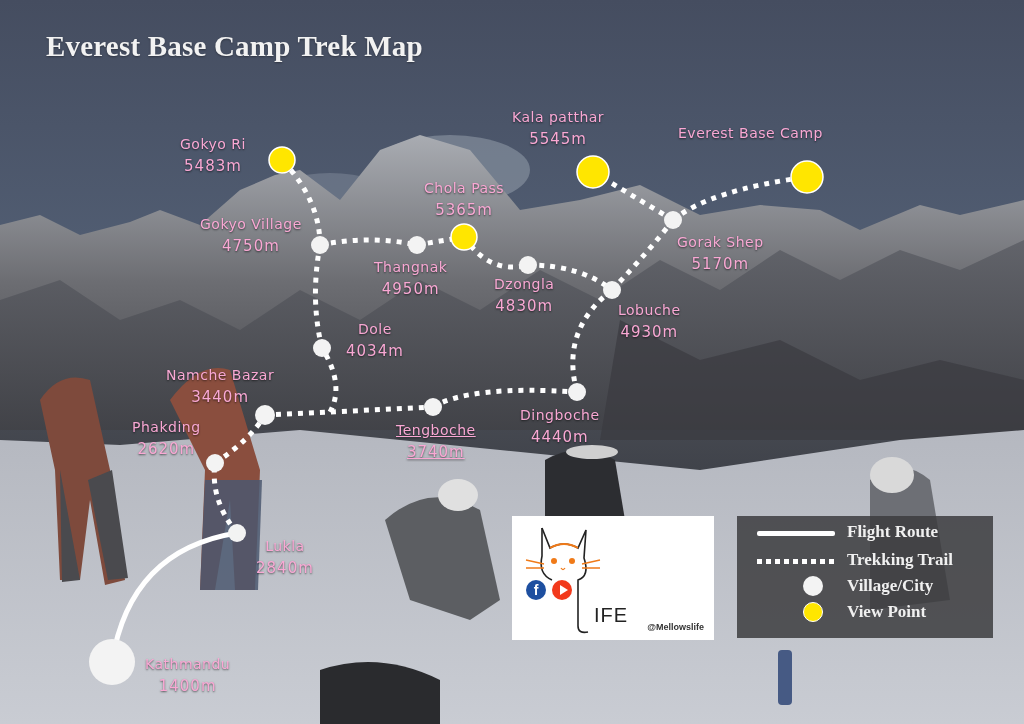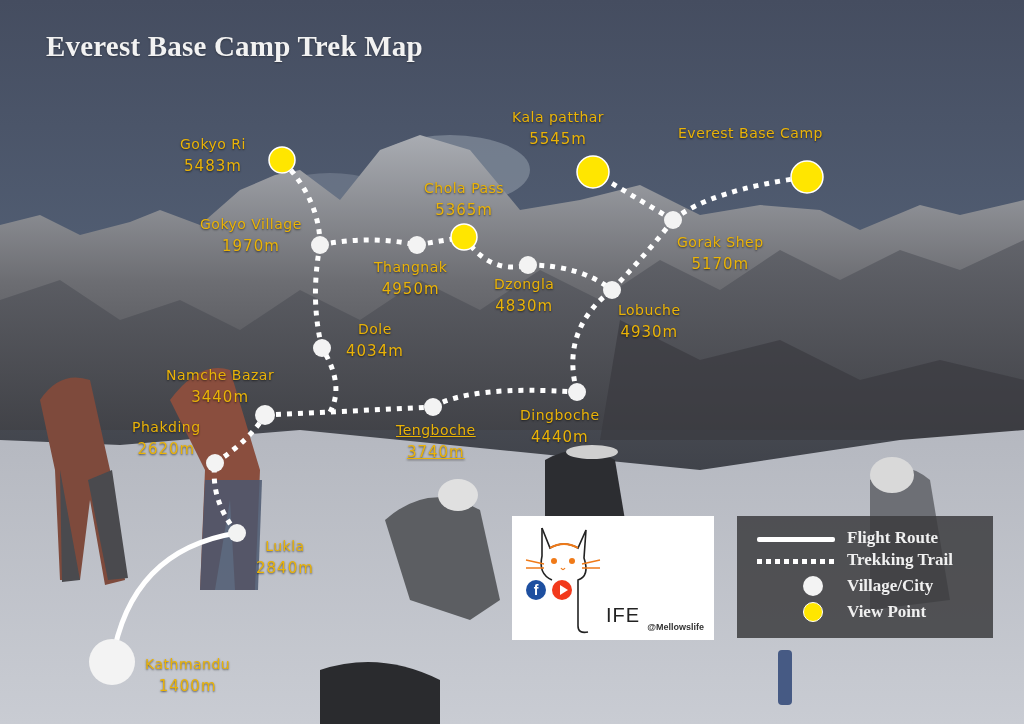--- a/index.html
+++ b/index.html
@@ -1,33 +1,33 @@
 <!DOCTYPE html>
 <html><head>
 <meta charset="utf-8">
 <style>
   html, body { margin:0; padding:0; }
   body { width:1024px; height:724px; overflow:hidden; background:#4a5264; position:relative; font-family:"DejaVu Sans", sans-serif; }
   #stage { position:absolute; left:0; top:0; width:1024px; height:724px; }
   .title { position:absolute; left:46px; top:30px; font-family:"Liberation Serif","DejaVu Serif", serif; font-weight:bold; font-size:29px; color:#f2f2f2; letter-spacing:0.2px; text-shadow:0 1px 2px rgba(0,0,0,0.35); }
-  .lbl { position:absolute; color:#eab308; font-family:"DejaVu Sans", sans-serif; font-size:14px; line-height:22px; text-align:center; letter-spacing:0.5px; text-shadow:0 1px 2px rgba(0,0,0,0.6); white-space:nowrap; }
+  .lbl { position:absolute; color:#f9a8d4; font-family:"DejaVu Sans", sans-serif; font-size:14px; line-height:22px; text-align:center; letter-spacing:0.5px; text-shadow:0 1px 2px rgba(0,0,0,0.6); white-space:nowrap; }
   .lbl .alt { display:block; font-size:15px; letter-spacing:1px; }
   .legend { position:absolute; left:737px; top:516px; width:256px; height:122px; background:rgba(60,60,62,0.85); }
   .legend-row { position:absolute; left:0; height:24px; width:256px; }
   .legend-row .txt { position:absolute; left:110px; top:2px; font-family:"Liberation Serif","DejaVu Serif", serif; font-weight:bold; font-size:17px; color:#f0f0f0; }
   .legend .solid { position:absolute; left:20px; top:11px; width:78px; height:5px; background:#fff; border-radius:2px; }
   .legend .dotted { position:absolute; left:20px; top:11px; width:78px; height:5px; background:repeating-linear-gradient(90deg,#fff 0 5px,transparent 5px 9px); }
   .legend .c-white { position:absolute; left:66px; top:2px; width:20px; height:20px; border-radius:50%; background:#f3f3f3; }
   .legend .c-yellow { position:absolute; left:66px; top:2px; width:20px; height:20px; border-radius:50%; background:#ffe600; border:1px solid #fff; box-sizing:border-box; }
   .logo { position:absolute; left:512px; top:516px; width:202px; height:124px; background:#fff; }
   .logo .fb { position:absolute; left:14px; top:64px; width:20px; height:20px; border-radius:50%; background:#1e4fa0; color:#fff; font-weight:bold; font-size:14px; text-align:center; line-height:21px; font-family:"Liberation Sans", sans-serif; }
   .logo .yt { position:absolute; left:40px; top:64px; width:20px; height:20px; border-radius:50%; background:#f23a1c; }
   .logo .yt:after { content:""; position:absolute; left:8px; top:5px; border-left:8px solid #fff; border-top:5px solid transparent; border-bottom:5px solid transparent; }
   .logo .brand { position:absolute; left:78px; top:54px; font-family:"Liberation Sans", sans-serif; font-size:30px; color:#f07a18; letter-spacing:1px; font-weight:bold; }
-  .logo .brand2 { position:absolute; left:82px; top:88px; font-family:"Liberation Sans", sans-serif; font-size:20px; color:#222; letter-spacing:1px;margin-left:12px; }
+  .logo .brand2 { position:absolute; left:82px; top:88px; font-family:"Liberation Sans", sans-serif; font-size:20px; color:#222; letter-spacing:1px; }
   .logo .handle { position:absolute; right:10px; bottom:8px; font-family:"Liberation Sans", sans-serif; font-size:9px; font-weight:bold; color:#333; }
   .logo svg { position:absolute; left:0; top:0; }
 </style>
 </head>
 <body>
 
 <svg id="stage" width="1024" height="724" viewBox="0 0 1024 724" xmlns="http://www.w3.org/2000/svg">
   <defs>
     <linearGradient id="sky" x1="0" y1="0" x2="0" y2="1">
       <stop offset="0" stop-color="#454d60"></stop>
@@ -107,21 +107,21 @@
   <circle cx="673" cy="220" r="9" fill="#f3f3f3"></circle>
   <circle cx="282" cy="160" r="13" fill="#ffe600" stroke="#ffffff" stroke-width="1.5"></circle>
   <circle cx="464" cy="237" r="13" fill="#ffe600" stroke="#ffffff" stroke-width="1.5"></circle>
   <circle cx="593" cy="172" r="16" fill="#ffe600" stroke="#ffffff" stroke-width="1.5"></circle>
   <circle cx="807" cy="177" r="16" fill="#ffe600" stroke="#ffffff" stroke-width="1.5"></circle>
 </svg>
 
 <div class="title">Everest Base Camp Trek Map</div>
 
 <div class="lbl" style="left:180px;top:133px;"><span>Gokyo Ri</span><span class="alt">5483m</span></div>
-<div class="lbl" style="left:200px;top:213px;"><span>Gokyo Village</span><span class="alt">1970m</span></div>
+<div class="lbl" style="left:200px;top:213px;"><span>Gokyo Village</span><span class="alt">4750m</span></div>
 <div class="lbl" style="left:374px;top:256px;"><span>Thangnak</span><span class="alt">4950m</span></div>
 <div class="lbl" style="left:424px;top:177px;"><span>Chola Pass</span><span class="alt">5365m</span></div>
 <div class="lbl" style="left:494px;top:273px;"><span>Dzongla</span><span class="alt">4830m</span></div>
 <div class="lbl" style="left:512px;top:106px;"><span>Kala patthar</span><span class="alt">5545m</span></div>
 <div class="lbl" style="left:678px;top:122px;"><span>Everest Base Camp</span></div>
 <div class="lbl" style="left:677px;top:231px;"><span>Gorak Shep</span><span class="alt">5170m</span></div>
 <div class="lbl" style="left:618px;top:299px;"><span>Lobuche</span><span class="alt">4930m</span></div>
 <div class="lbl" style="left:346px;top:318px;"><span>Dole</span><span class="alt">4034m</span></div>
 <div class="lbl" style="left:166px;top:364px;"><span>Namche Bazar</span><span class="alt">3440m</span></div>
 <div class="lbl" style="left:396px;top:419px;text-decoration:underline;"><span>Tengboche</span><span class="alt">3740m</span></div>
@@ -140,21 +140,21 @@
     <path d="M49 52 Q51 55 53 52" fill="none" stroke="#f07a18" stroke-width="1.3"></path>
     <path d="M14 44 L32 48 M14 52 L32 52 M70 48 L88 44 M70 52 L88 52" stroke="#f07a18" stroke-width="1.3"></path>
   </svg>
   <div class="fb">f</div>
   <div class="yt"></div>
   <div class="brand2">IFE</div>
   <div class="handle">@Mellowslife</div>
 </div>
 
 <div class="legend">
-  <div class="legend-row" style="top:10px;">
+  <div class="legend-row" style="top:4px;">
     <span class="solid"></span>
     <span class="txt">Flight Route</span>
   </div>
   <div class="legend-row" style="top:32px;padding-left:17px;">
     <span class="dotted"></span>
     <span class="txt">Trekking Trail</span>
   </div>
   <div class="legend-row" style="top:58px;">
     <span class="c-white"></span>
     <span class="txt">Village/City</span>

